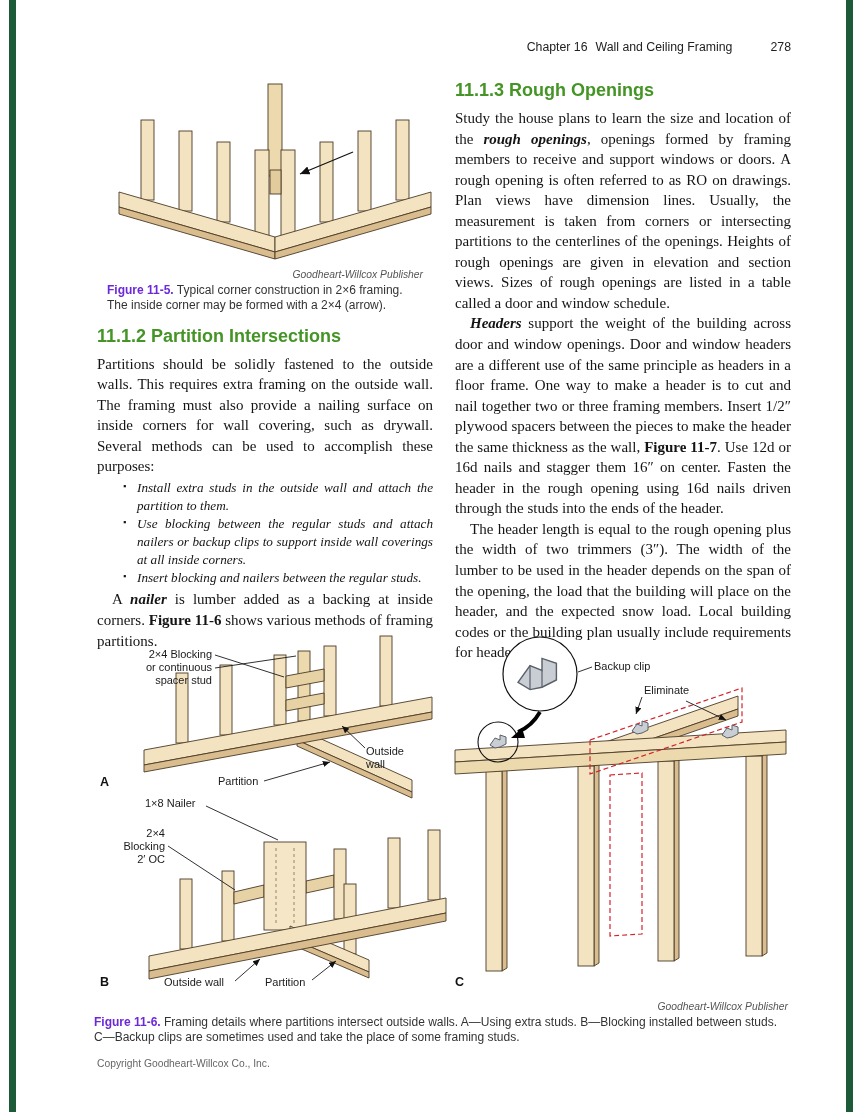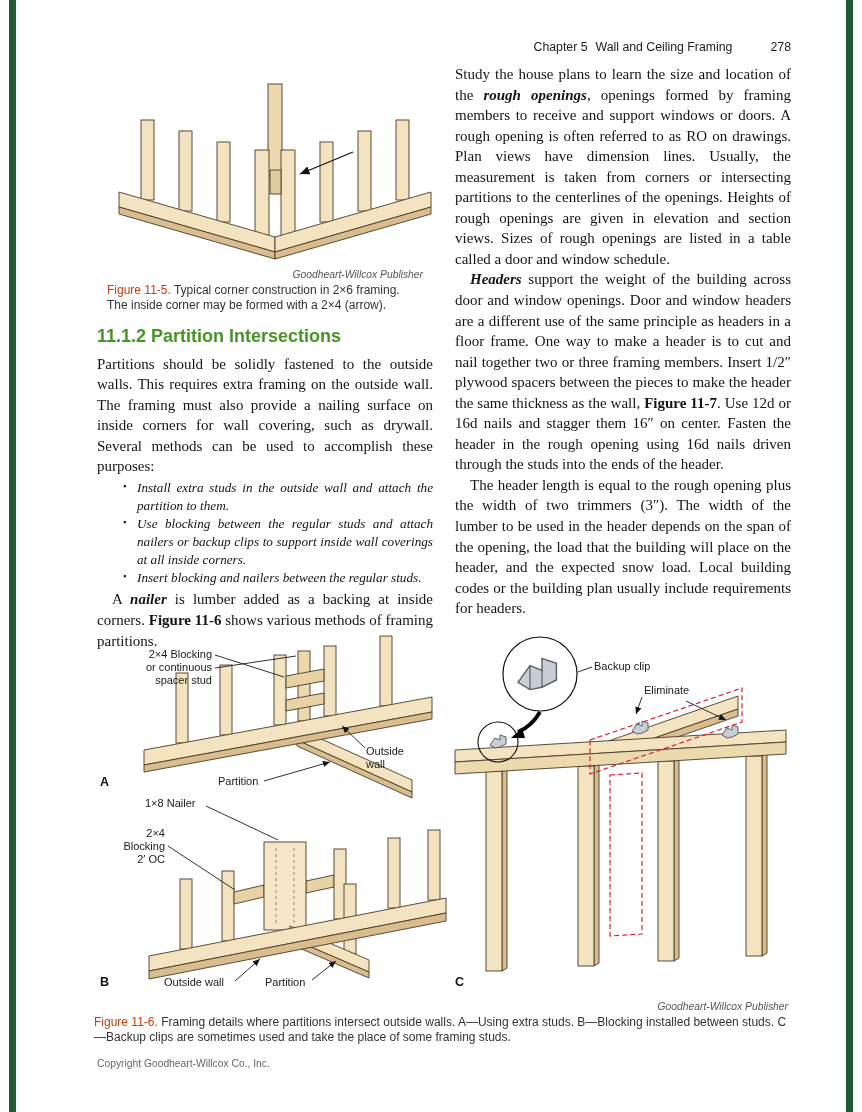--- a/index.html
+++ b/index.html
@@ -52,21 +52,21 @@
 
   figure { margin: 10px; }
   .credit {
     font: italic 10.3px "Liberation Sans", sans-serif;
     color: #555; text-align: right; margin: 1px 0 0;
   }
   .caption {
     font: 12px/1.28 "Liberation Sans", sans-serif;
     color: #333; margin: 3px 0 0;
   }
-  .figlabel { font-weight: normal; color: #c2410c; }
+  .figlabel { font-weight: bold; color: #6d28d9; }
 
   .fig6 { position: absolute; top: 624px; left: 84px; width: 694px; }
 
   .footer {
     position: absolute; top: 1058px; left: 97px;
     font: 10.3px "Liberation Sans", sans-serif; color: #666;
   }
 
   
   .lbl    { font: 11px "Liberation Sans", sans-serif; fill: #1a1a1a; }
@@ -80,21 +80,21 @@
 </style>
 </head>
 <body>
 
 <div class="page">
 
   <div class="edge-bar edge-left"></div>
   <div class="edge-bar edge-right"></div>
 
   <div class="running-head">
-    <span>Chapter 5</span><span class="rh-title">Wall and Ceiling Framing</span><span class="pageno">278</span>
+    <span>Chapter 16</span><span class="rh-title">Wall and Ceiling Framing</span><span class="pageno">278</span>
   </div>
 
   <div class="columns">
 
     <div class="col col-left">
 
       <figure class="fig5">
         <svg width="336" height="190" viewBox="0 0 336 190">
           <defs>
             <marker id="ah5" markerWidth="9" markerHeight="7" refX="8" refY="3.5" orient="auto">
@@ -134,20 +134,21 @@
         <li>Use blocking between the regular studs and attach nailers or backup clips to support inside wall coverings at all inside corners.</li>
         <li>Insert blocking and nailers between the regular studs.</li>
       </ul>
 
       <p class="body-text indent">
         <span>A </span><em class="bi">nailer</em><span> is lumber added as a backing at inside corners. </span><strong>Figure 11-6</strong><span> shows various methods of framing partitions.</span>
       </p>
     </div>
 
     <div class="col col-right">
+      <h2 class="heading">11.1.3 Rough Openings</h2>
 
       <p class="body-text">
         <span>Study the house plans to learn the size and location of the </span><em class="bi">rough openings</em><span>, openings formed by framing members to receive and support windows or doors. A rough opening is often referred to as RO on drawings. Plan views have dimension lines. Usually, the measurement is taken from corners or intersecting partitions to the centerlines of the openings. Heights of rough openings are given in elevation and section views. Sizes of rough openings are listed in a table called a door and window schedule.</span>
       </p>
 
       <p class="body-text indent">
         <em class="bi">Headers</em><span> support the weight of the building across door and window openings. Door and window headers are a different use of the same principle as headers in a floor frame. One way to make a header is to cut and nail together two or three framing members. Insert 1/2″ plywood spacers between the pieces to make the header the same thickness as the wall, </span><strong>Figure 11-7</strong><span>. Use 12d or 16d nails and stagger them 16″ on center. Fasten the header in the rough opening using 16d nails driven through the studs into the ends of the header.</span>
       </p>
 
       <p class="body-text indent">The header length is equal to the rough opening plus the width of two trimmers (3″). The width of the lumber to be used in the header depends on the span of the opening, the load that the building will place on the header, and the expected snow load. Local building codes or the building plan usually include requirements for headers.</p>

